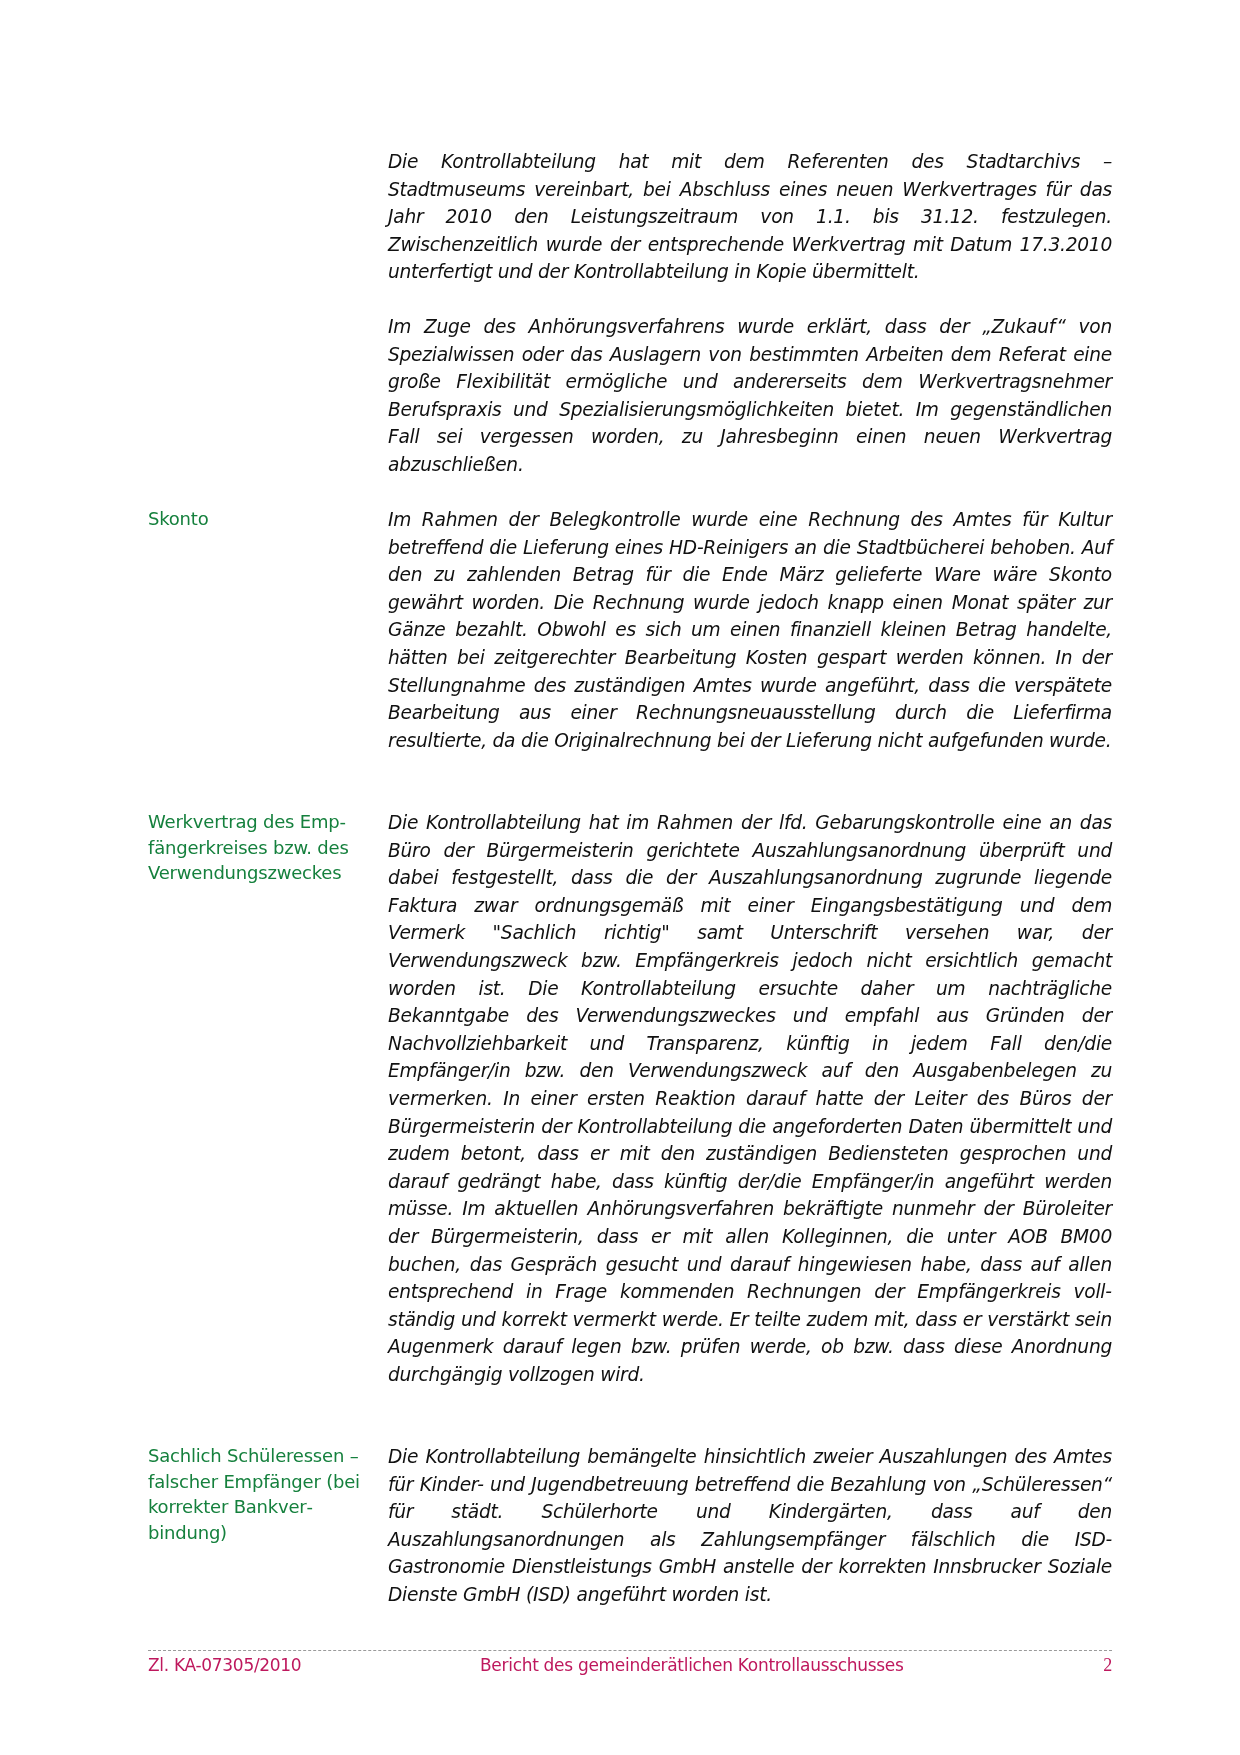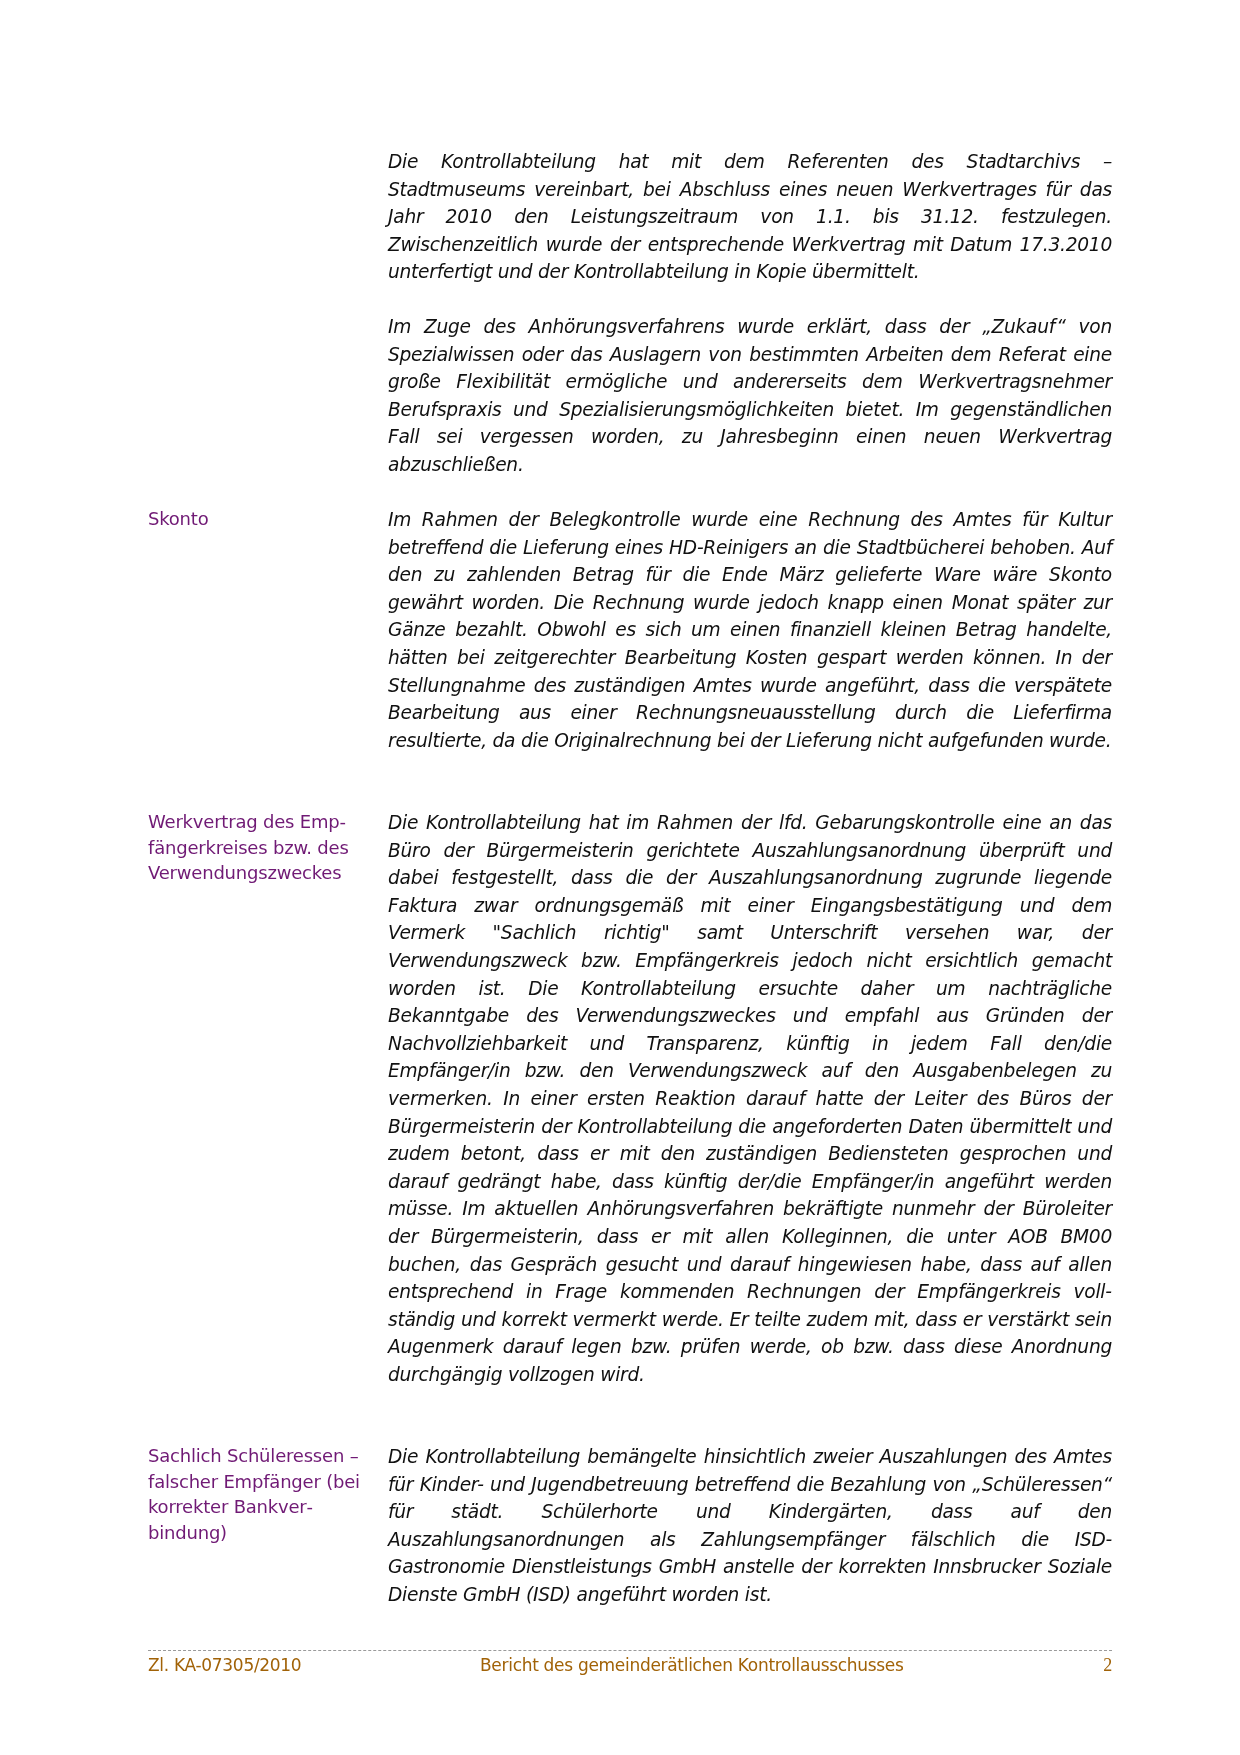--- a/index.html
+++ b/index.html
@@ -1,28 +1,28 @@
 <!DOCTYPE html>
 <html><head>
 <meta charset="utf-8">
 <style>
   html, body { margin: 0; padding: 0; background: #ffffff; }
   body { width: 1240px; height: 1755px; position: relative; overflow: hidden;
          font-family: "DejaVu Sans", sans-serif; color: #111111; }
   .page { position: absolute; left: 0; top: 0; width: 1240px; height: 1755px; }
   .section { position: absolute; left: 0; width: 1240px; }
-  .label { position: absolute; left: 148px; width: 215px; color: #701a75;
+  .label { position: absolute; left: 148px; width: 215px; color: #15803d;
            font-size: 18px; line-height: 25.5px; letter-spacing: -0.2px; }
   .body-text { position: absolute; left: 388px; width: 724px; font-size: 18.6px;
                line-height: 27.6px; text-align: justify; letter-spacing: -0.25px;
                hyphens: manual; }
   .body-text p { margin: 0; font-style: italic; }
   .footer { position: absolute; left: 148px; width: 964px; top: 1650px;
             border-top: 1px dashed #9a9a9a; padding-top: 2px; height: 26px;
-            font-size: 17px; letter-spacing: -0.3px; color: #a16207; }
+            font-size: 17px; letter-spacing: -0.3px; color: #be185d; }
   .footer span { position: absolute; top: 4px; }
   .f-left { left: 0; }
   .f-center { left: 332px; }
   .f-right { right: 0; font-family: "Liberation Serif", serif; font-size: 18px; }
 </style>
 </head>
 <body>
 
 <div class="page">
 

